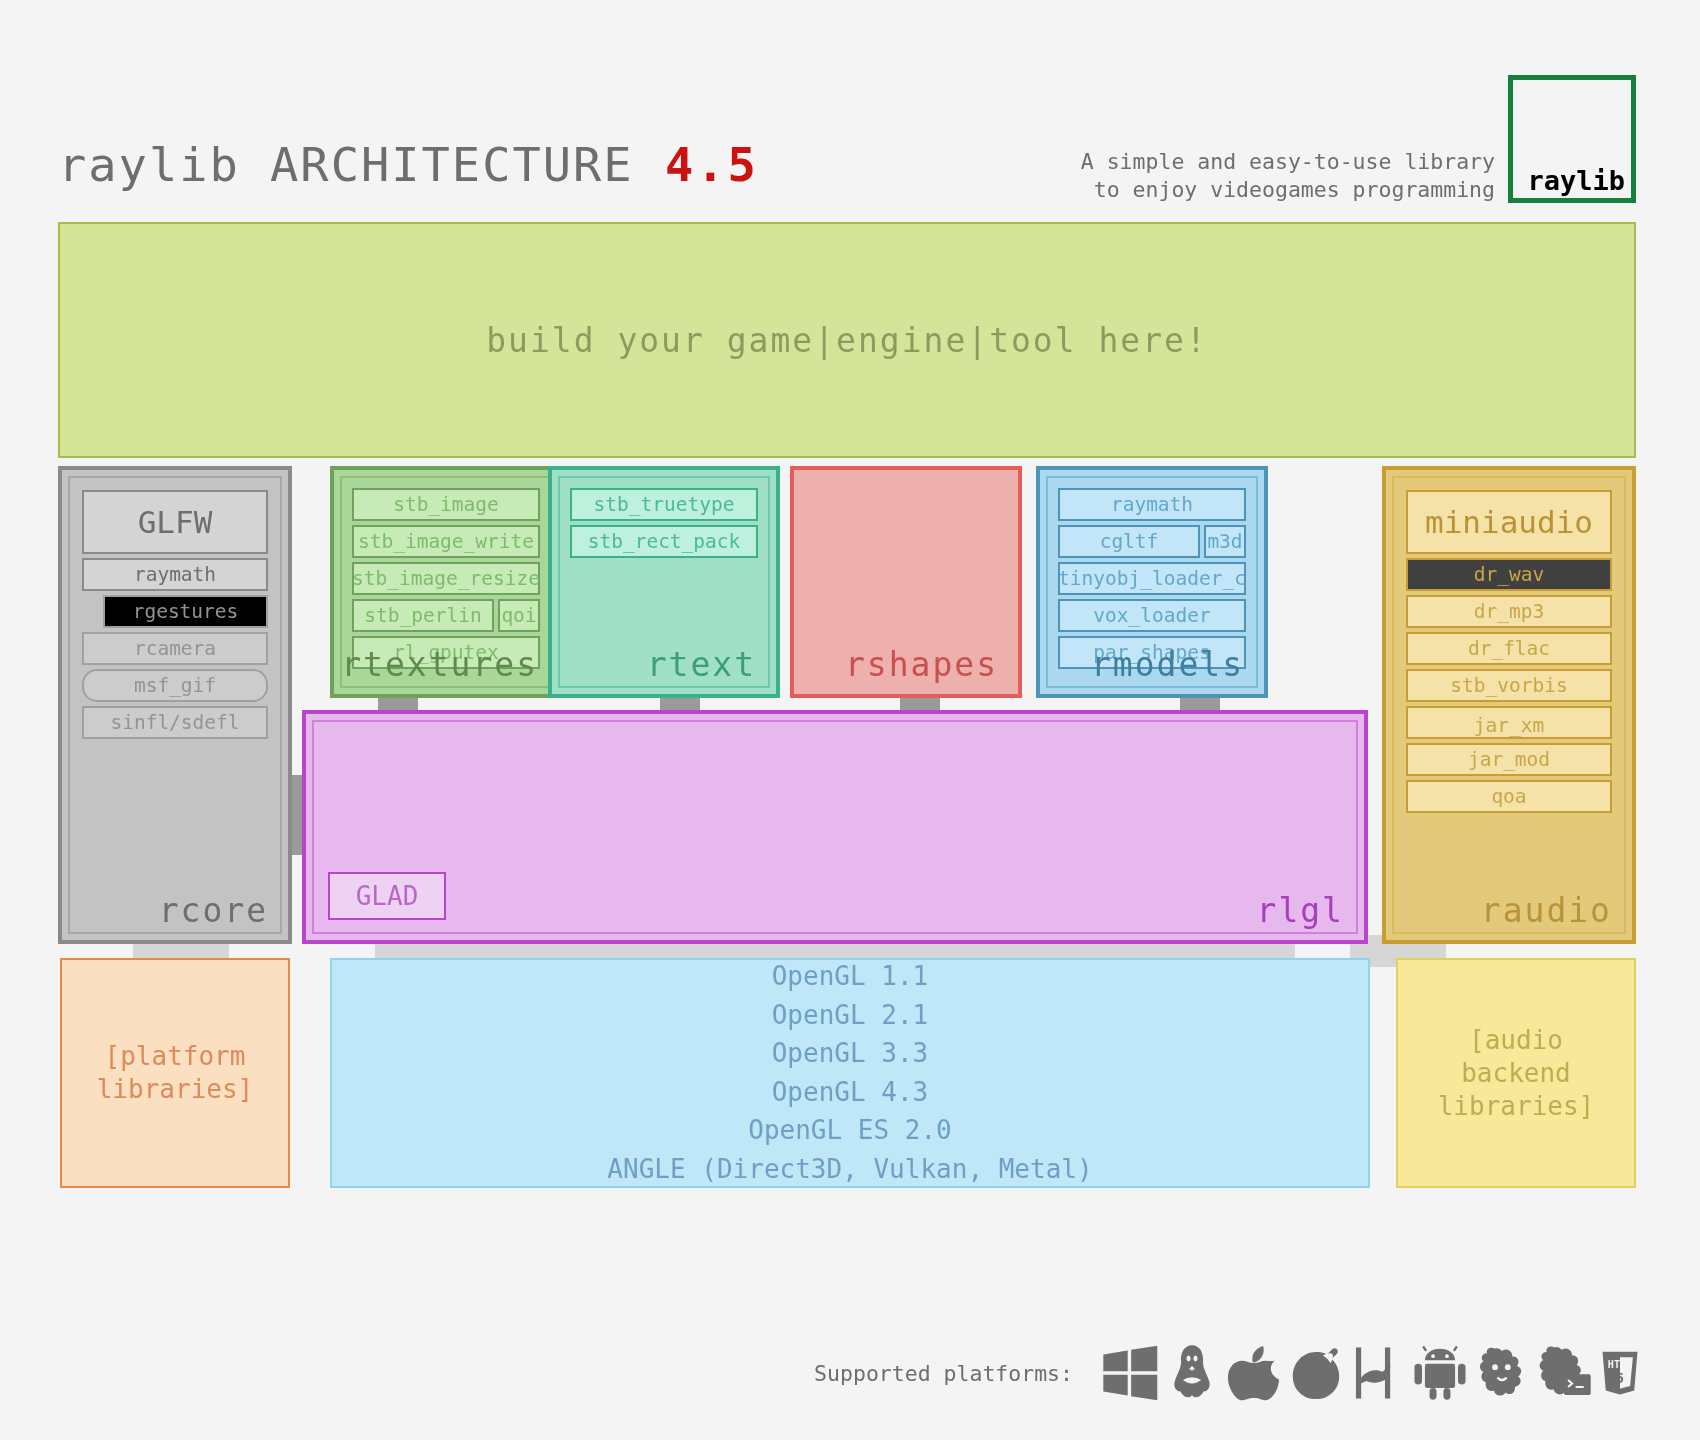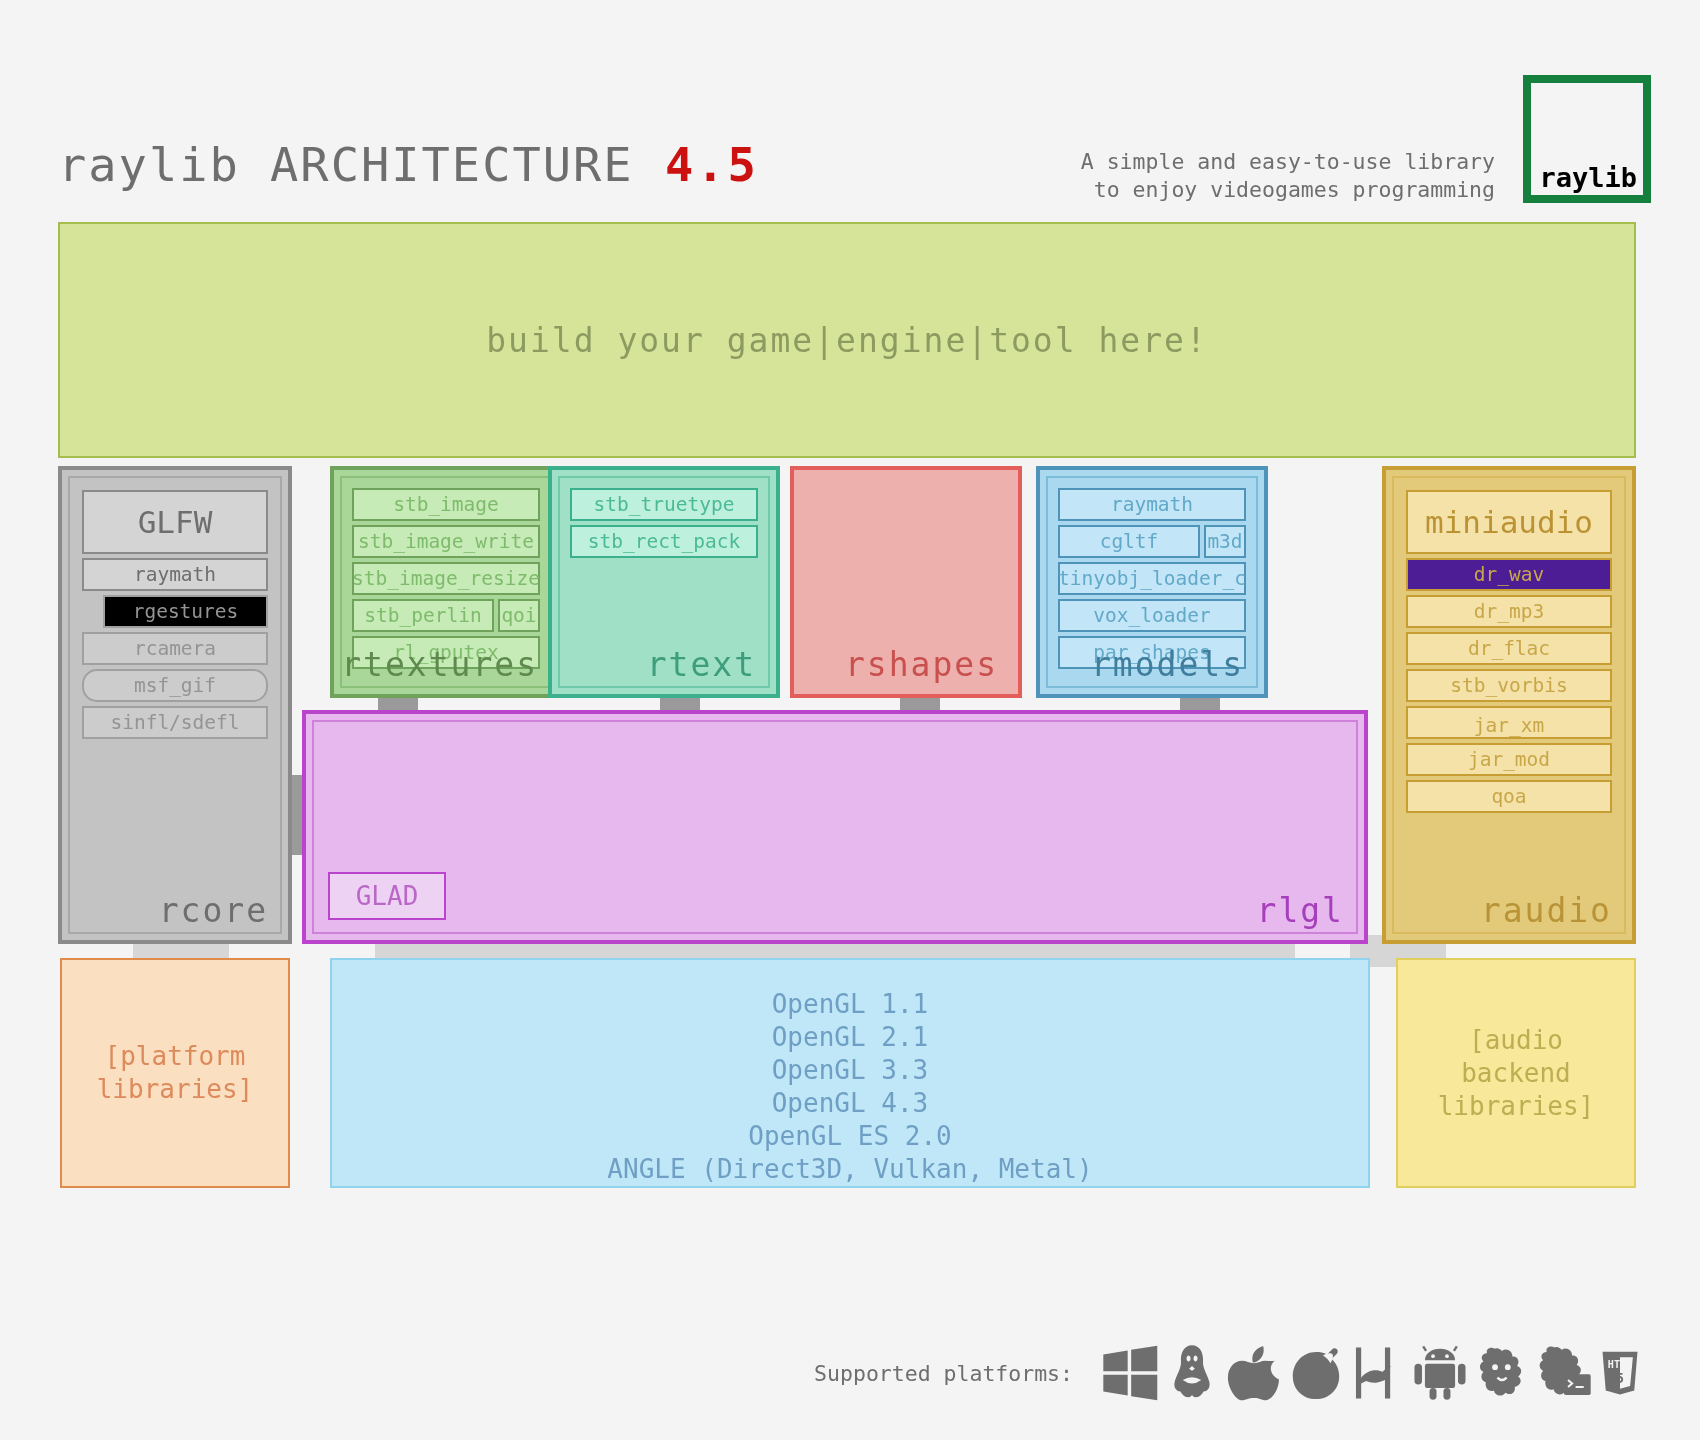--- a/index.html
+++ b/index.html
@@ -24,21 +24,21 @@
   .tagline {
     position: absolute; left: 995px; top: 148px;
     font-family: "DejaVu Sans Mono", monospace;
     font-size: 21.5px; color: #6e6e6e; line-height: 28px;
     text-align: right; width: 500px; letter-spacing: 0px;
   }
 
   .logo-box {
     position: absolute; left: 1508px; top: 75px;
     width: 128px; height: 128px;
-    border: 8px solid #15803d; background: #f4f4f4; margin-left: 15px;
+    border: 5px solid #15803d; background: #f4f4f4;
   }
   .logo-text {
     position: absolute; right: 6px; bottom: 2px;
     font-family: "DejaVu Sans Mono", monospace;
     font-size: 27px; font-weight: bold; color: #000;
     letter-spacing: 0px;
   }
 
   
   .mod {
@@ -227,21 +227,21 @@
       </div>
       <div class="mod-label" style="color:#3f7e9c;">rmodels</div>
     </div>
   </div>
 
   <div class="mod" style="left:1382px;top:466px;width:254px;height:478px;background:#e2ca7a;border-color:#c79e33;">
     <div class="mod-inner" style="border-color:#d9ba5f;background:#e2ca7a;">
       <div class="sub big" style="left:12px;top:12px;right:12px;height:64px;background:#f4e2a9;border-color:#c79e33;color:#bb9334;">
         <span>miniaudio</span>
       </div>
-      <div class="sub" style="left:12px;top:80px;right:12px;height:33px;background:#4c1d95;border-color:#c79e33;color:#c9a749;">
+      <div class="sub" style="left:12px;top:80px;right:12px;height:33px;background:#404040;border-color:#c79e33;color:#c9a749;">
         <span>dr_wav</span>
       </div>
       <div class="sub" style="left:12px;top:117px;right:12px;height:33px;background:#f4e2a9;border-color:#c79e33;color:#c9a749;">
         <span>dr_mp3</span>
       </div>
       <div class="sub" style="left:12px;top:154px;right:12px;height:33px;background:#f4e2a9;border-color:#c79e33;color:#c9a749;">
         <span>dr_flac</span>
       </div>
       <div class="sub" style="left:12px;top:191px;right:12px;height:33px;background:#f4e2a9;border-color:#c79e33;color:#c9a749;">
         <span>stb_vorbis</span>
@@ -266,21 +266,21 @@
       </div>
       <div class="mod-label" style="color:#a63fbb;">rlgl</div>
     </div>
   </div>
 
   <div class="panel" style="left:60px;top:958px;width:230px;height:230px;background:#fadfc0;border-color:#e08a4b;color:#dd8a5c;">
     <span>[platform
 libraries]</span>
   </div>
 
-  <div class="panel" style="left:330px;top:958px;width:1040px;height:230px;background:#bfe7f7;border-color:#8fd3ec;color:#6f9fc4;flex-direction:column;justify-content:flex-end;">
+  <div class="panel" style="left:330px;top:958px;width:1040px;height:230px;background:#bfe7f7;border-color:#8fd3ec;color:#6f9fc4;flex-direction:column;justify-content:space-between;">
     <div>OpenGL 1.1</div>
     <div>OpenGL 2.1</div>
     <div>OpenGL 3.3</div>
     <div>OpenGL 4.3</div>
     <div>OpenGL ES 2.0</div>
     <div>ANGLE (Direct3D, Vulkan, Metal)</div>
   </div>
 
   <div class="panel" style="left:1396px;top:958px;width:240px;height:230px;background:#f8e89a;border-color:#e0cf5c;color:#bdae52;">
     <span>[audio

